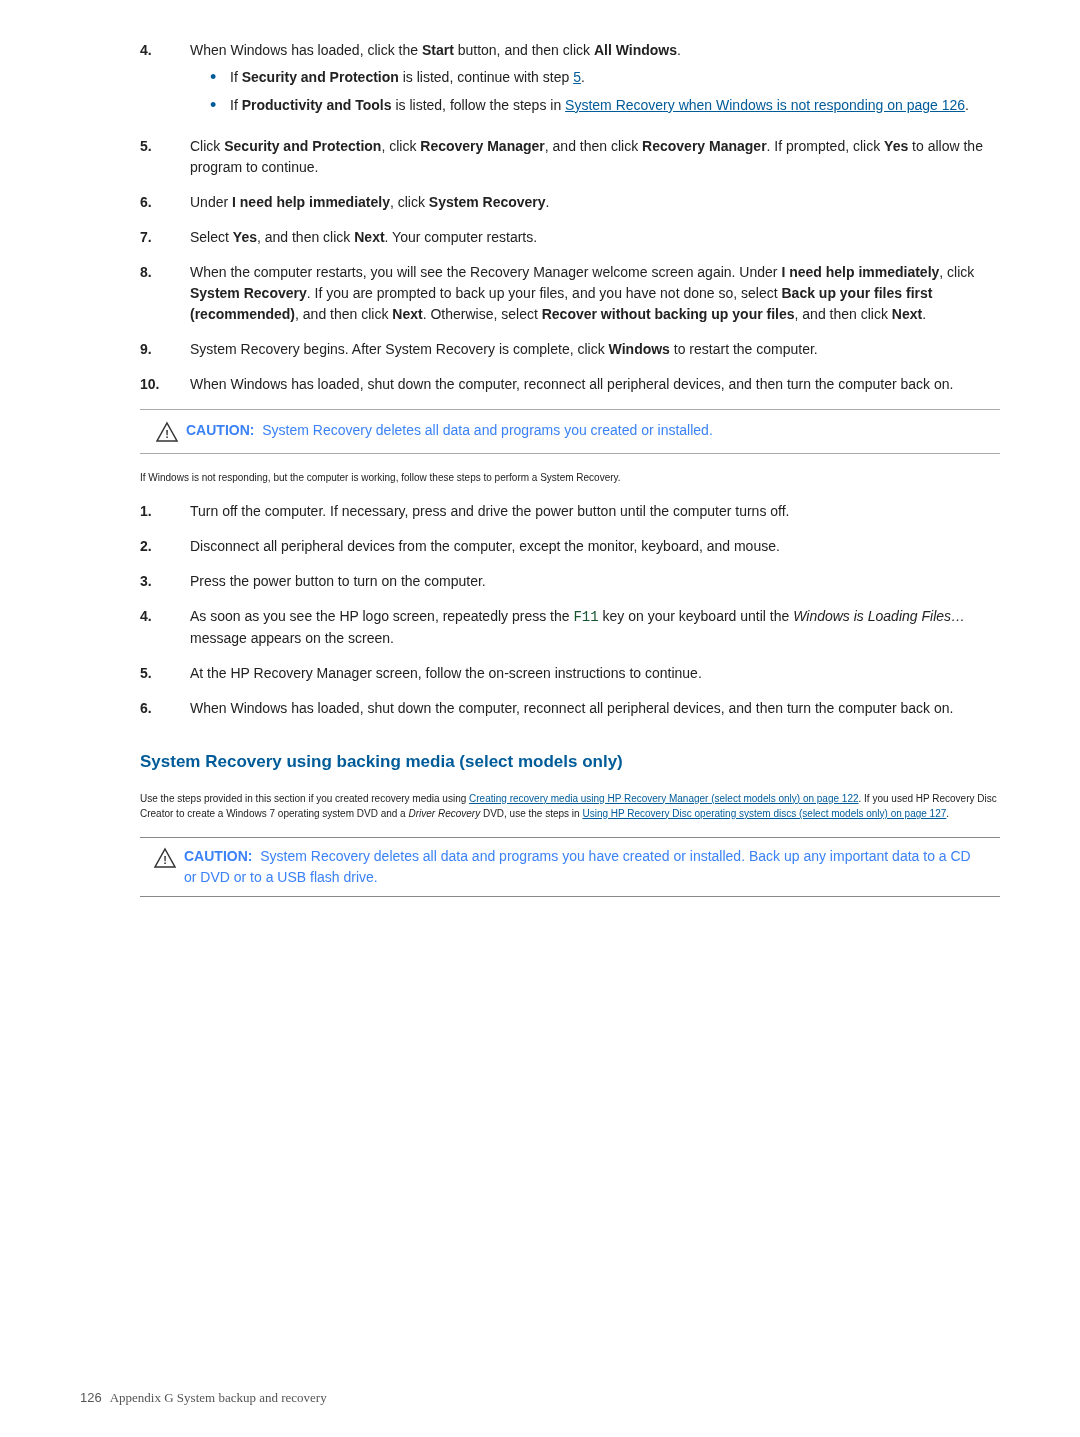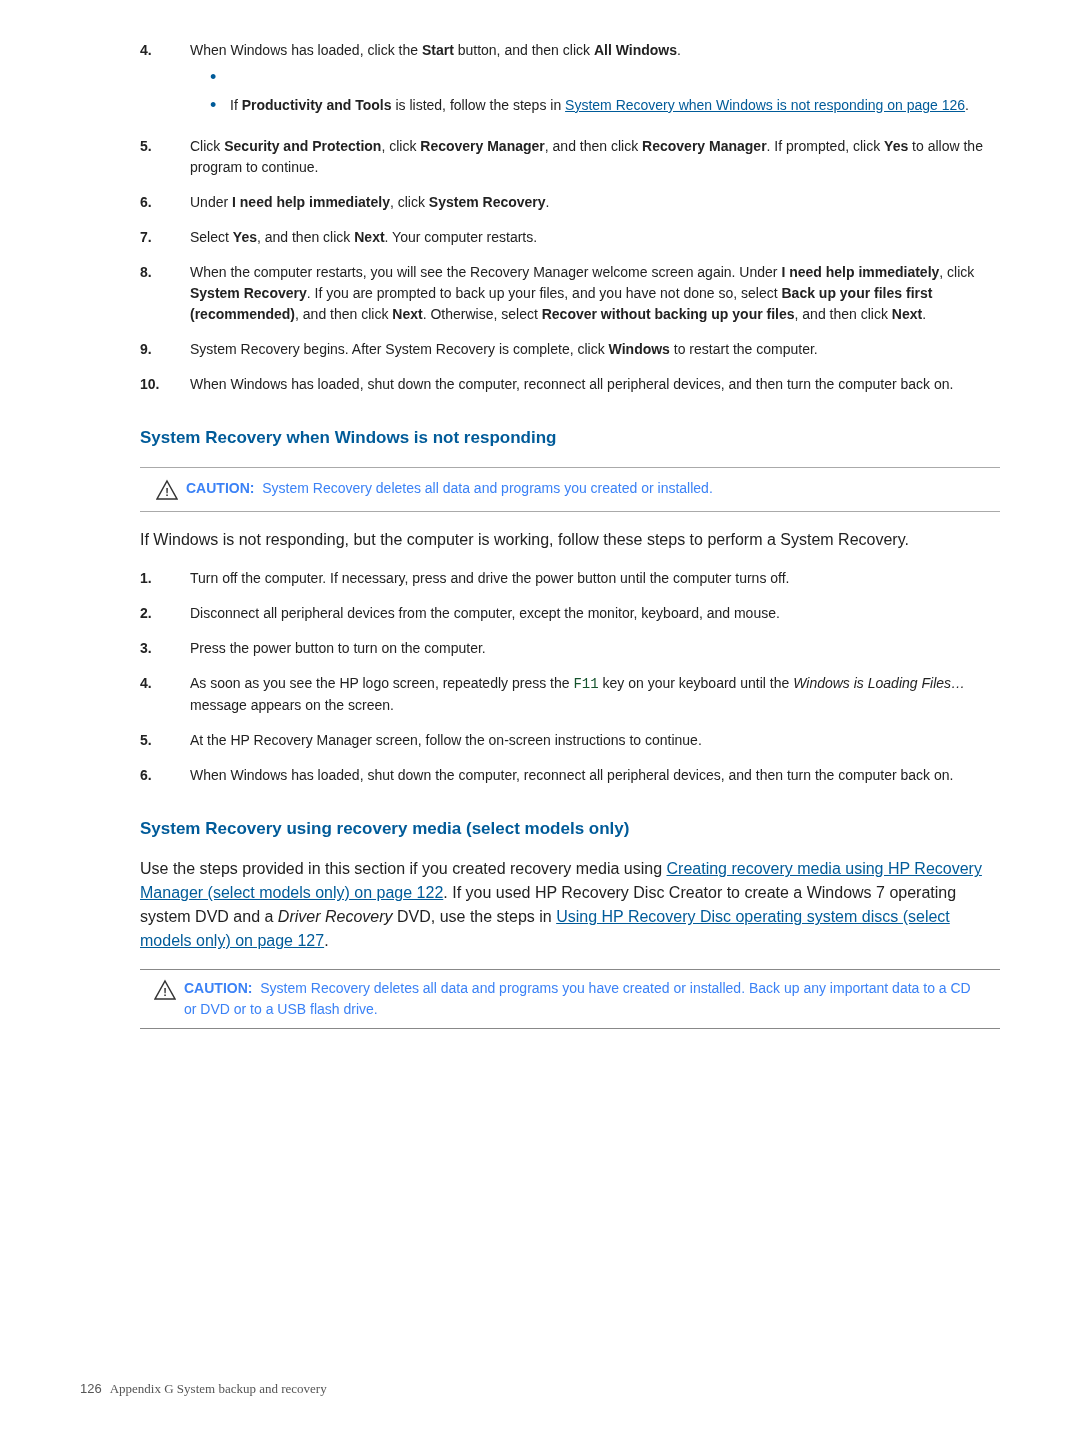--- a/index.html
+++ b/index.html
@@ -118,28 +118,28 @@
 
     .caution-text {
       font-size: 14px;
       color: #3b82f6;
       line-height: 1.5;
     }
 
     
     .intro-para {
       margin-bottom: 16px;
-      font-size: 16px;
+      font-size: 10px;
       line-height: 1.5;
     }
 
     
     .footer {
       position: absolute;
-      bottom: 39px;
+      bottom: 30px;
       left: 80px;
       right: 80px;
       display: flex;
       align-items: center;
       font-size: 13px;
       color: #555555;
     }
 
     .footer-page-num {
       margin-right: 8px;
@@ -179,20 +179,21 @@
 
     <div>
 
       <div class="numbered-item">
         <span class="number-label">4.</span>
         <div class="item-content">
           When Windows has loaded, click the <b>Start</b> button, and then click <b>All Windows</b>.
           <div class="bullet-list">
             <div class="bullet-item">
               <span class="bullet-dot">•</span>
+              <span class="bullet-content">If <b>Security and Protection</b> is listed, continue with step <a href="#">5</a>.</span>
             </div>
             <div class="bullet-item">
               <span class="bullet-dot">•</span>
               <span class="bullet-content">If <b>Productivity and Tools</b> is listed, follow the steps in <a href="#">System Recovery when Windows is not responding on page 126</a>.</span>
             </div>
           </div>
         </div>
       </div>
 
       <div class="numbered-item">
@@ -233,21 +234,20 @@
       <div class="numbered-item">
         <span class="number-label" style="font-weight:bold;">10.</span>
         <div class="item-content">
           When Windows has loaded, shut down the computer, reconnect all peripheral devices, and then turn the computer back on.
         </div>
       </div>
 
     </div>
 
     <div>
-      <h2 class="section-heading">System Recovery when Windows is not responding</h2>
 
       <div class="caution-box">
         <svg class="caution-icon" viewBox="0 0 22 22" xmlns="http://www.w3.org/2000/svg">
           <polygon points="11,2 21,20 1,20" fill="none" stroke="#333" stroke-width="1.5"></polygon>
           <text x="11" y="17" text-anchor="middle" font-size="11" font-weight="bold" fill="#333">!</text>
         </svg>
         <span class="caution-text">
           <b>CAUTION:</b>&nbsp;&nbsp;System Recovery deletes all data and programs you created or installed.
         </span>
       </div>
@@ -297,21 +297,21 @@
           <span class="number-label">6.</span>
           <div class="item-content">
             When Windows has loaded, shut down the computer, reconnect all peripheral devices, and then turn the computer back on.
           </div>
         </div>
 
       </div>
     </div>
 
     <div>
-      <h2 class="section-heading">System Recovery using recovery media (select models only)</h2>
+      <h2 class="section-heading">System Recovery using backing media (select models only)</h2>
 
       <p class="intro-para">
         Use the steps provided in this section if you created recovery media using <a href="#">Creating recovery media using HP Recovery Manager (select models only) on page 122</a>. If you used HP Recovery Disc Creator to create a Windows 7 operating system DVD and a <span class="italic">Driver Recovery</span> DVD, use the steps in <a href="#">Using HP Recovery Disc operating system discs (select models only) on page 127</a>.
       </p>
 
       <div class="caution-inline">
         <svg class="caution-icon" viewBox="0 0 22 22" xmlns="http://www.w3.org/2000/svg">
           <polygon points="11,2 21,20 1,20" fill="none" stroke="#333" stroke-width="1.5"></polygon>
           <text x="11" y="17" text-anchor="middle" font-size="11" font-weight="bold" fill="#333">!</text>
         </svg>

